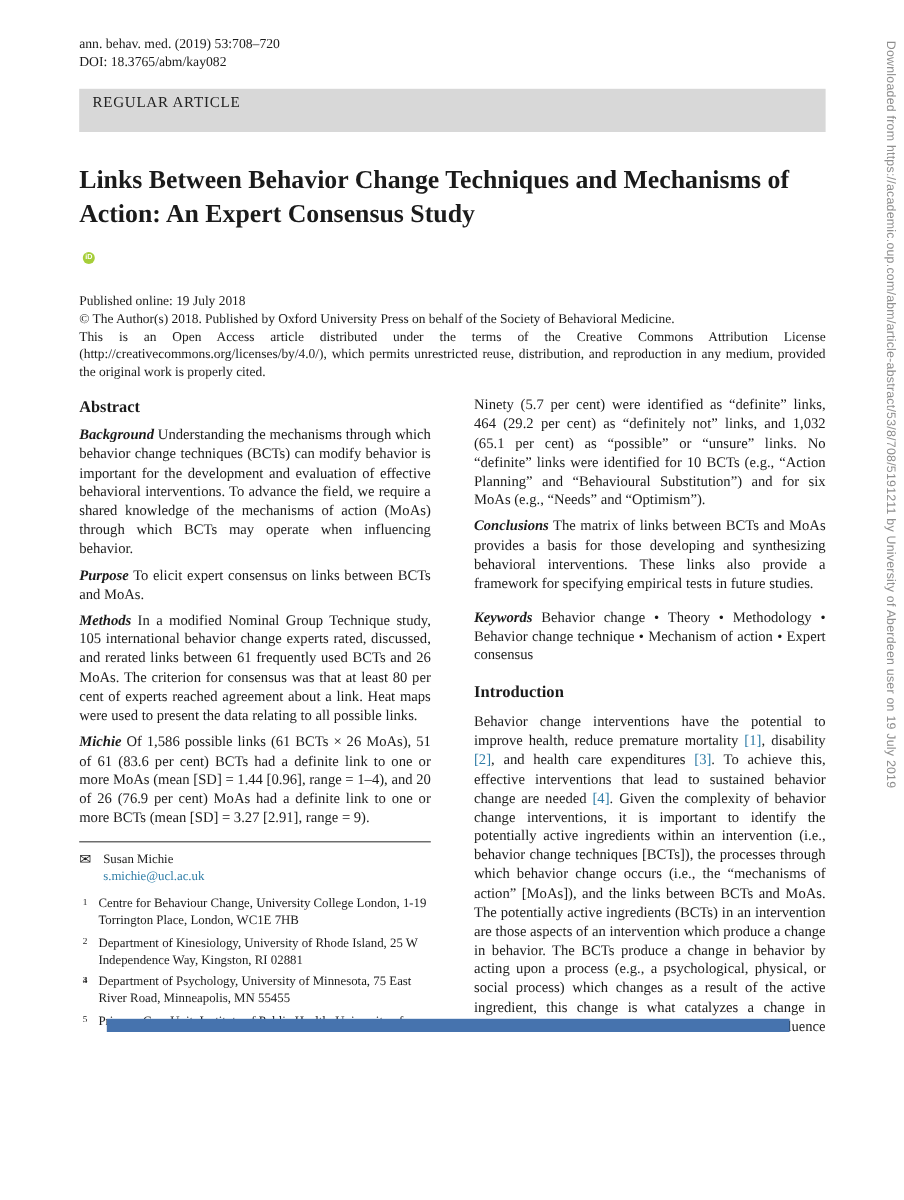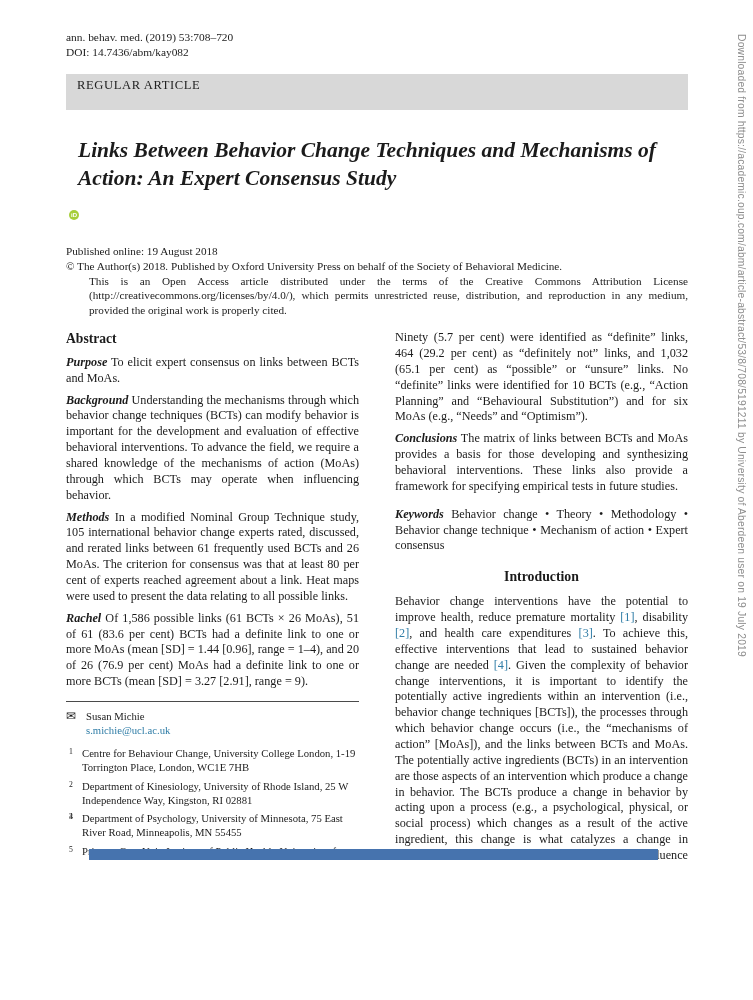--- a/index.html
+++ b/index.html
@@ -7,32 +7,32 @@
     --watermark_gray:#8e8e8e; --orcid_green:#a6ce39; --ink:#1b1b1b;
   }
   *{box-sizing:border-box;}
   html,body{margin:0;padding:0;background:#ffffff;}
   .sheet{position:relative;width:753px;height:860px;overflow:hidden;background:#fff;
          font-family:"Liberation Serif",serif;color:var(--ink);border-radius:26px;}
   .content{position:absolute;left:66px;top:30px;width:622px;}
   .journal-meta{font-size:11.4px;line-height:1.35;}
   .banner{margin-top:13px;background:var(--banner_bg);color:#222;font-size:12.6px;
           letter-spacing:.6px;padding:4px 11px 17px;}
-  .title{margin:26px 12px 0;font-size:21.5px;line-height:1.32;font-weight:bold;font-style:italic;}
+  .title{margin:26px 0 0;font-size:21.5px;line-height:1.32;font-weight:bold;}
   .authors{margin-top:17px;font-size:13.2px;font-weight:bold;line-height:1.5;}
   sup{line-height:0;font-size:70%;}
   .link{color:var(--accent);}
   .pub{margin-top:13px;font-size:11.2px;line-height:1.33;}
-  .pub .license{text-align:justify;margin-left:23px;}
+  .pub .license{text-align:justify;}
   .columns{display:flex;gap:36px;margin-top:12px;}
   .col{width:299px;font-size:12.2px;line-height:1.3;text-align:justify;}
   .col p{margin:0 0 6px;}
   .sec-label{font-weight:bold;font-style:italic;}
   .abs-heading{font-size:13.6px;font-weight:bold;margin:0 0 7px;}
-  .intro-heading{font-size:13.8px;font-weight:bold;margin:14px 0 8px;text-align:center;}
+  .intro-heading{font-size:13.8px;font-weight:bold;margin:14px 0 8px;text-align:left;}
   .kw{margin-top:12px !important;}
   .footnotes{margin-top:11px;font-size:10.7px;line-height:1.3;text-align:left;}
   .fn-rule{border:none;border-top:1px solid #4a4a4a;margin:0 0 8px;}
   .corr{position:relative;padding-left:20px;margin-bottom:9px;}
   .envelope{position:absolute;left:0;top:-1px;font-size:12px;}
   .corr-email{color:var(--accent);}
   .affil{position:relative;padding-left:16px;margin-bottom:5px;}
   .affil-num{position:absolute;left:3px;top:0;font-size:72%;}
   .orcid{display:inline-block;width:10px;height:10px;border-radius:50%;
          background:var(--orcid_green);margin-left:3px;vertical-align:super;position:relative;}
@@ -45,49 +45,49 @@
 </style>
 </head>
 <body>
 
 <div class="sheet">
 
   <div class="content">
 
     <div class="journal-meta">
       <div>ann. behav. med. (2019) 53:708–720</div>
-      <div>DOI: 14.7436/abm/kay082</div>
+      <div>DOI: 18.3765/abm/kay082</div>
     </div>
 
     <div class="banner">REGULAR ARTICLE</div>
 
     <h1 class="title">Links Between Behavior Change Techniques and Mechanisms of Action: An Expert Consensus Study</h1>
 
     <div class="authors">
       <div class="author-line"><span class="orcid"></span></div>
     </div>
 
     <div class="pub">
-      <div>Published online: 19 August 2018</div>
+      <div>Published online: 19 July 2018</div>
       <div>© The Author(s) 2018. Published by Oxford University Press on behalf of the Society of Behavioral Medicine.</div>
       <div class="license">This is an Open Access article distributed under the terms of the Creative Commons Attribution License (http://creativecommons.org/licenses/by/4.0/), which permits unrestricted reuse, distribution, and reproduction in any medium, provided the original work is properly cited.</div>
     </div>
 
     <div class="columns">
 
       <div class="col">
         <div class="abs-heading">Abstract</div>
 
+        <p><span class="sec-label">Background</span> <span>Understanding the mechanisms through which behavior change techniques (BCTs) can modify behavior is important for the development and evaluation of effective behavioral interventions. To advance the field, we require a shared knowledge of the mechanisms of action (MoAs) through which BCTs may operate when influencing behavior.</span></p>
+
         <p><span class="sec-label">Purpose</span> <span>To elicit expert consensus on links between BCTs and MoAs.</span></p>
-
-        <p><span class="sec-label">Background</span> <span>Understanding the mechanisms through which behavior change techniques (BCTs) can modify behavior is important for the development and evaluation of effective behavioral interventions. To advance the field, we require a shared knowledge of the mechanisms of action (MoAs) through which BCTs may operate when influencing behavior.</span></p>
 
         <p><span class="sec-label">Methods</span> <span>In a modified Nominal Group Technique study, 105 international behavior change experts rated, discussed, and rerated links between 61 frequently used BCTs and 26 MoAs. The criterion for consensus was that at least 80 per cent of experts reached agreement about a link. Heat maps were used to present the data relating to all possible links.</span></p>
 
-        <p><span class="sec-label">Rachel</span> <span>Of 1,586 possible links (61 BCTs × 26 MoAs), 51 of 61 (83.6 per cent) BCTs had a definite link to one or more MoAs (mean [SD] = 1.44 [0.96], range = 1–4), and 20 of 26 (76.9 per cent) MoAs had a definite link to one or more BCTs (mean [SD] = 3.27 [2.91], range = 9).</span></p>
+        <p><span class="sec-label">Michie</span> <span>Of 1,586 possible links (61 BCTs × 26 MoAs), 51 of 61 (83.6 per cent) BCTs had a definite link to one or more MoAs (mean [SD] = 1.44 [0.96], range = 1–4), and 20 of 26 (76.9 per cent) MoAs had a definite link to one or more BCTs (mean [SD] = 3.27 [2.91], range = 9).</span></p>
 
         <div class="footnotes">
           <hr class="fn-rule">
           <div class="corr">
             <span class="envelope">✉</span>
             <div>Susan Michie</div>
             <div class="corr-email">s.michie@ucl.ac.uk</div>
           </div>
           <div class="affil"><span class="affil-num">1</span><span>Centre for Behaviour Change, University College London, 1-19 Torrington Place, London, WC1E 7HB</span></div>
           <div class="affil"><span class="affil-num">2</span><span>Department of Kinesiology, University of Rhode Island, 25 W Independence Way, Kingston, RI 02881</span></div>

